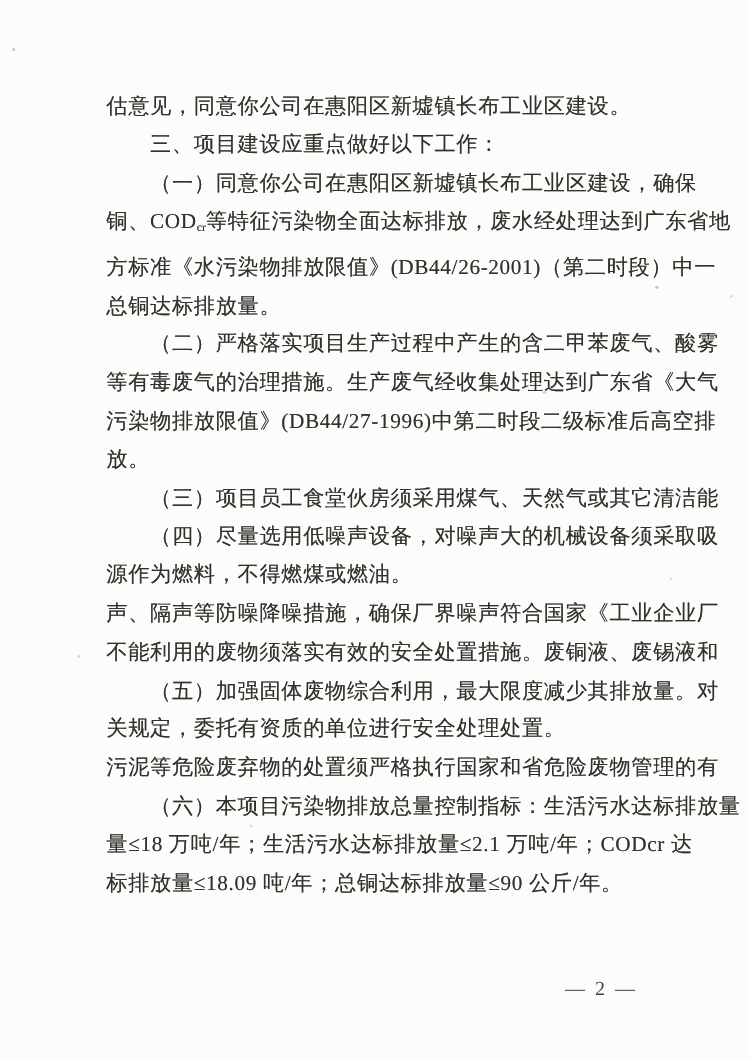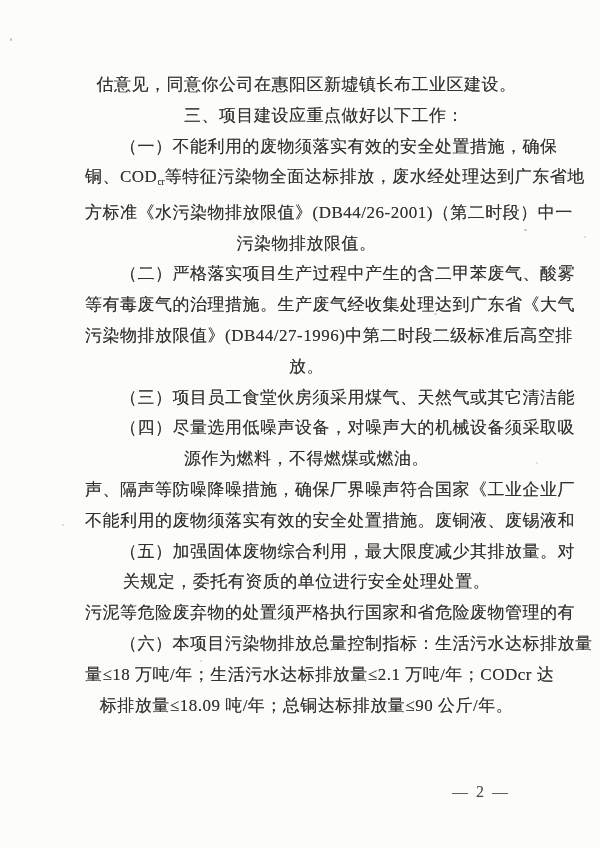--- a/index.html
+++ b/index.html
@@ -28,21 +28,20 @@
   }
   .line{
     margin:0;
     padding:0;
     font-size:17px;
     line-height:30.8px;
     letter-spacing:0.5px;
     white-space:nowrap;
     color:var(--ink);
     text-shadow:0 0 0.4px rgba(40,38,35,.55); 
-    text-align:center;
   }
   .line.indent{
     padding-left:35px;
   }
   .line sub{
     font-size:0.55em;
     vertical-align:-0.28em;
     letter-spacing:0;
   }
   .page-number{
@@ -69,24 +68,24 @@
   .s7{left:200px;top:660px;width:2px;height:2px;opacity:.35;}
   .s8{left:536px;top:462px;width:2px;height:2px;opacity:.3;}
 </style>
 </head>
 <body>
 
 <div class="page">
   <div class="doc-body">
       <p class="line"><span>估意见，同意你公司在惠阳区新墟镇长布工业区建设。</span></p>
       <p class="line indent"><span>三、项目建设应重点做好以下工作：</span></p>
-      <p class="line indent"><span>（一）不能利用的废物须落实有效的安全处置措施，确保</span></p>
+      <p class="line indent"><span>（一）同意你公司在惠阳区新墟镇长布工业区建设，确保</span></p>
       <p class="line"><span>铜、COD</span><sub>cr</sub><span>等特征污染物全面达标排放，废水经处理达到广东省地</span></p>
       <p class="line"><span>方标准《水污染物排放限值》(DB44/26-2001)（第二时段）中一</span></p>
-      <p class="line"><span>污染物排放限值。</span></p>
+      <p class="line"><span>总铜达标排放量。</span></p>
       <p class="line indent"><span>（二）严格落实项目生产过程中产生的含二甲苯废气、酸雾</span></p>
       <p class="line"><span>等有毒废气的治理措施。生产废气经收集处理达到广东省《大气</span></p>
       <p class="line"><span>污染物排放限值》(DB44/27-1996)中第二时段二级标准后高空排</span></p>
       <p class="line"><span>放。</span></p>
       <p class="line indent"><span>（三）项目员工食堂伙房须采用煤气、天然气或其它清洁能</span></p>
       <p class="line indent"><span>（四）尽量选用低噪声设备，对噪声大的机械设备须采取吸</span></p>
       <p class="line"><span>源作为燃料，不得燃煤或燃油。</span></p>
       <p class="line"><span>声、隔声等防噪降噪措施，确保厂界噪声符合国家《工业企业厂</span></p>
       <p class="line"><span>不能利用的废物须落实有效的安全处置措施。废铜液、废锡液和</span></p>
       <p class="line indent"><span>（五）加强固体废物综合利用，最大限度减少其排放量。对</span></p>

